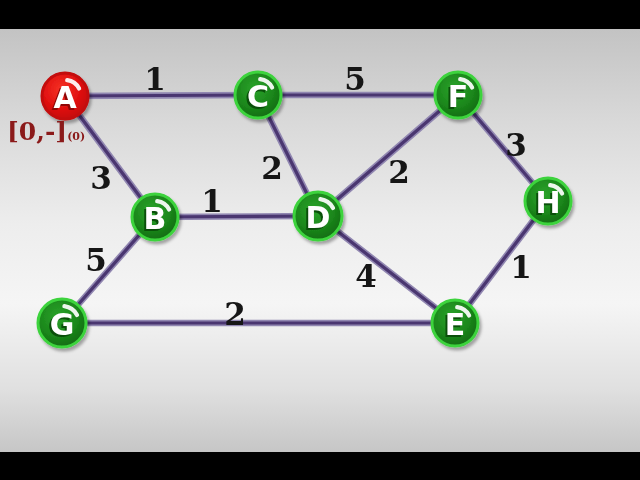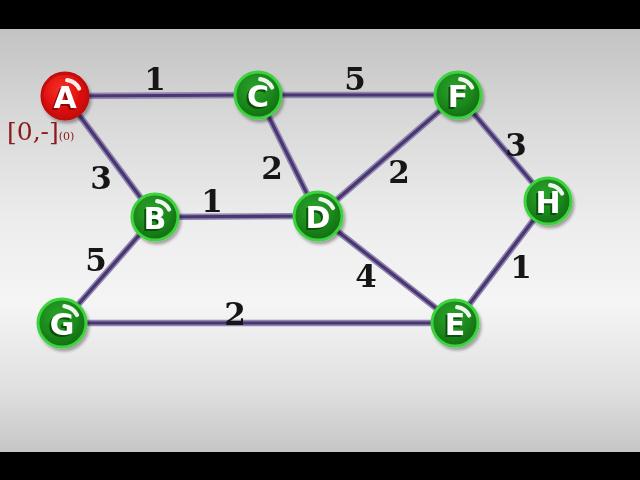--- a/index.html
+++ b/index.html
@@ -13,21 +13,21 @@
   .letterbox.bottom { top:452px; height:28px; }
   .stage {
     position:absolute; left:0; top:29px; width:640px; height:423px;
     background:linear-gradient(180deg,
       #c3c3c3 0%, #d9d9d9 22%, #ededed 46%,
       #f5f5f5 65%, #e0e0e0 85%, #c6c6c6 100%);
   }
   svg.graph { position:absolute; left:0; top:0; width:640px; height:423px; display:block; }
   .annotation {
     position:absolute; left:7px; top:90px;
-    font-family:"DejaVu Serif", serif; font-weight:normal;
+    font-family:"DejaVu Serif", serif; font-weight:bold;
     font-size:25px; line-height:1; white-space:nowrap;
   }
   .annotation .sub { font-size:11px; }
 </style>
 </head>
 <body>
 
 <div class="frame">
   <div class="letterbox top"></div>
   <div class="stage">

